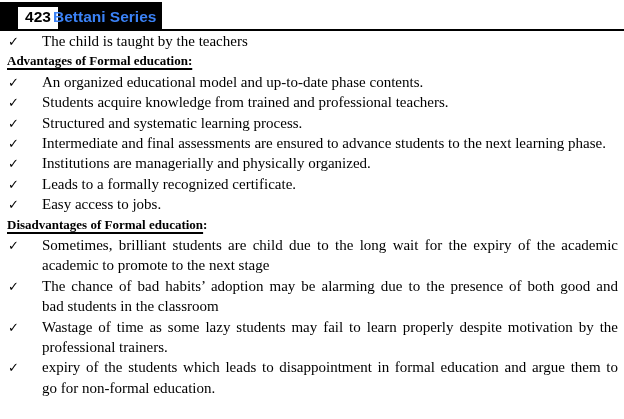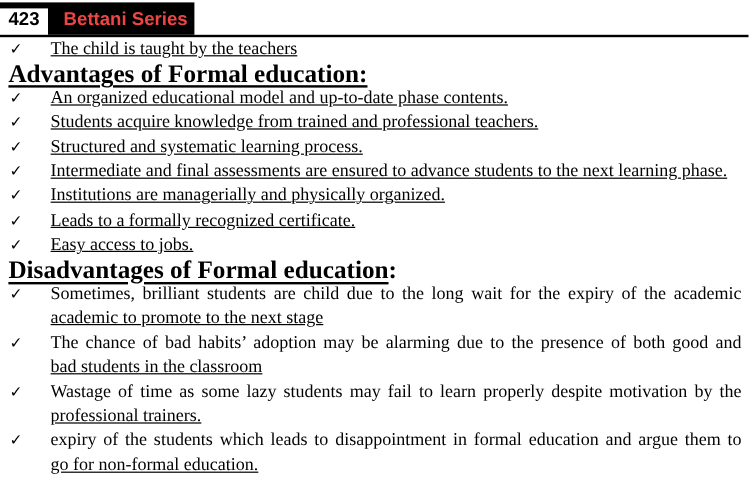--- a/index.html
+++ b/index.html
@@ -14,31 +14,31 @@
   }
 
   
   .header { position: relative; height: 31px; background: #ffffff; }
   .header-black-box {
     position: absolute; left: 0; top: 2px;
     width: 162px; height: 27px;
     background: #000000;
   }
   .page-num-box {
-    position: absolute; left: 0; top: 7px;
+    position: absolute; left: 18px; top: 7px;
     width: 40px; height: 32px;
     background: #ffffff;
     text-align: center;
     font: bold 15.5px/20px "Liberation Sans", sans-serif;
     color: #000000;
   }
   .series-label {
     position: absolute; left: 53px; top: 7px; height: 20px;
     font: bold 15.5px/20px "Liberation Sans", sans-serif;
-    color: #ef4444;
+    color: #3b82f6;
     white-space: nowrap;
   }
   .header-right-title {
     position: absolute; right: 6px; top: 6px;
     font: bold 15.5px/22px "Liberation Sans", sans-serif;
     color: #000000;
     white-space: nowrap;
   }
   .header-rule {
     position: absolute; left: 0; top: 29px;
@@ -52,37 +52,37 @@
     font: 15px/var(--lh) "Liberation Serif", serif;
     color: #000000;
   }
   .item { position: relative; padding-left: 35px; }
   .check {
     position: absolute; left: 1px; top: 1px;
     font: 13px/var(--lh) "DejaVu Sans", sans-serif;
   }
   .heading {
     font-weight: bold;
-    font-size: 21px;
+    font-size: 13px;
     line-height: var(--lh);
   }
   .u {
     text-decoration: underline;
     text-decoration-thickness: 1.5px;
     text-underline-offset: 2.5px;
   }
   
   .fl {
     height: var(--lh);
     overflow: hidden;
     text-align: justify;
   }
   .fl::after { content: ""; display: inline-block; width: 100%; }
   
-  .ll { line-height: var(--lh); white-space: nowrap; overflow: hidden; text-decoration: underline; }
+  .ll { line-height: var(--lh); white-space: nowrap; overflow: hidden; }
 </style>
 </head>
 <body>
 
 <div id="page">
 
   <div class="header">
     <div class="header-black-box"></div>
     <div class="page-num-box">423</div>
     <div class="series-label">Bettani Series</div>

